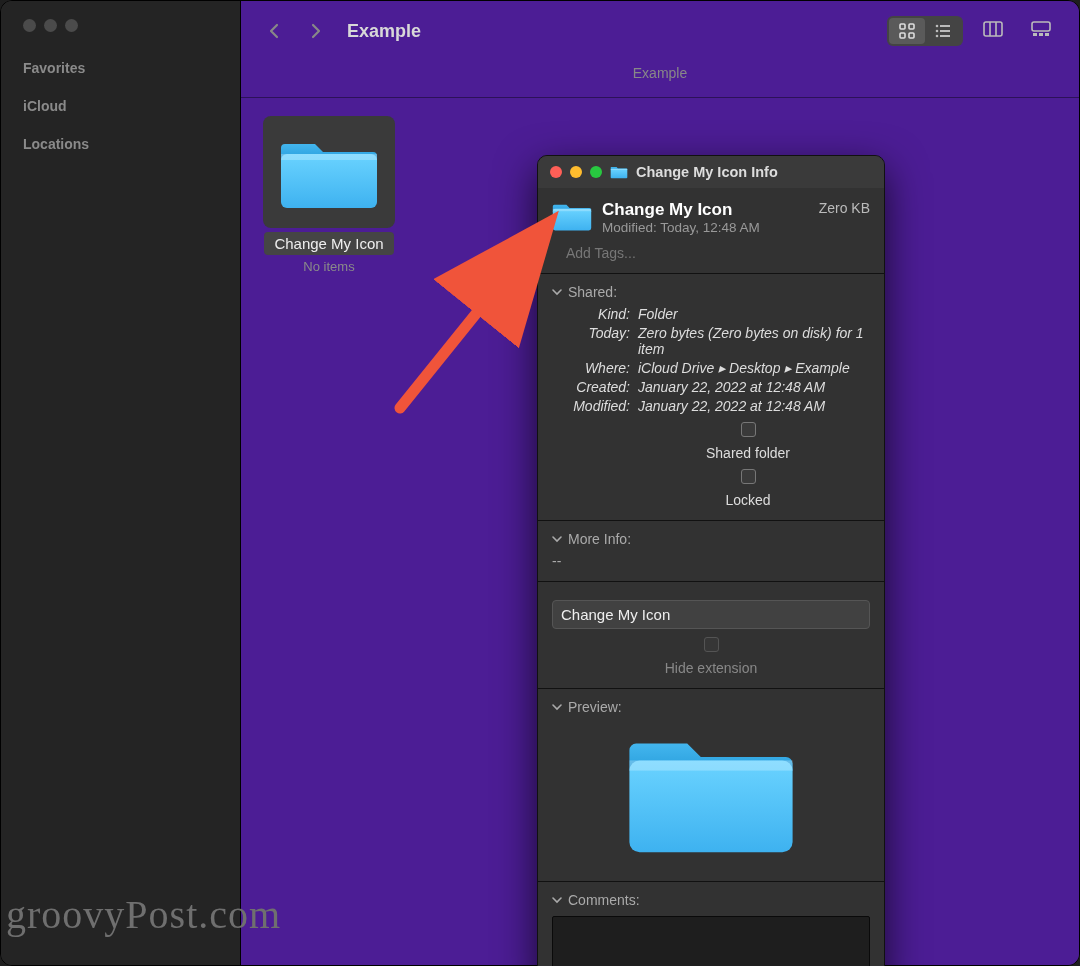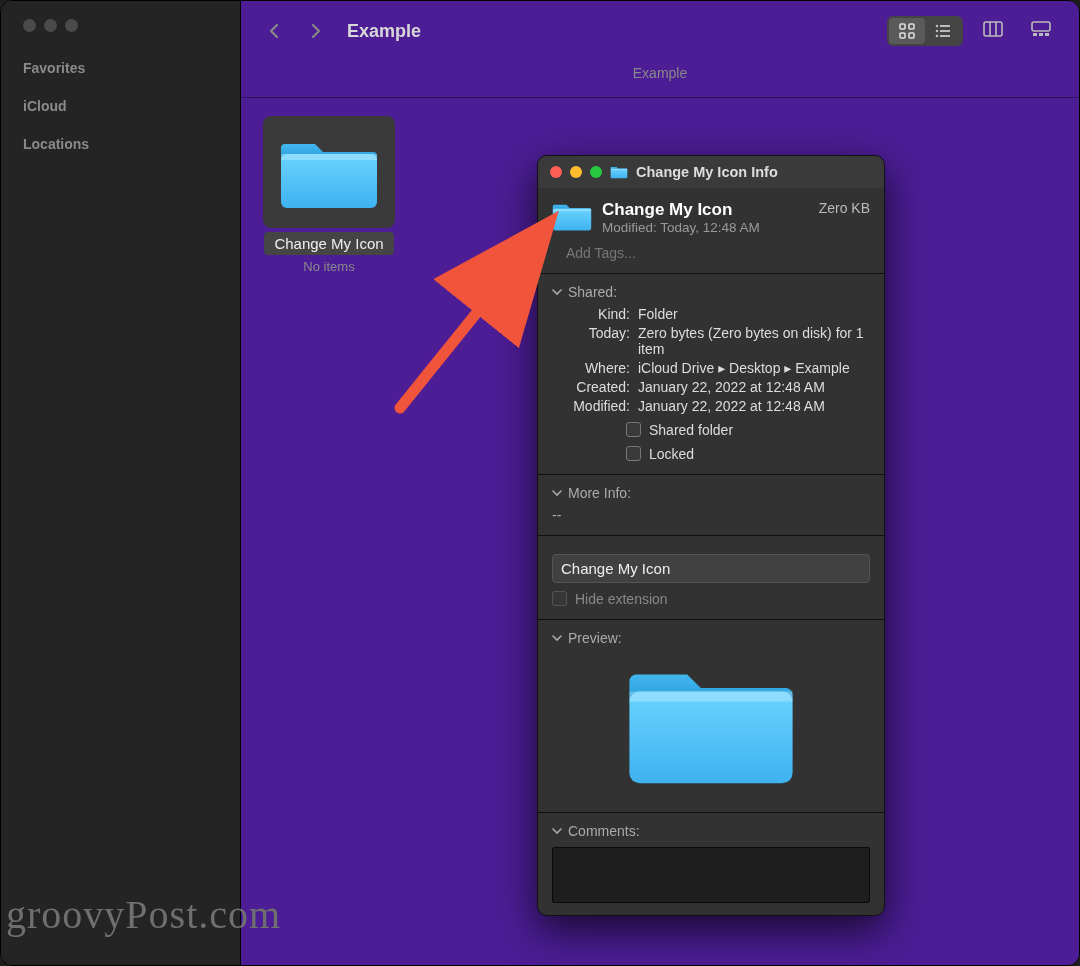--- a/index.html
+++ b/index.html
@@ -116,25 +116,25 @@
     padding:10px 14px 12px;
   }
   .section:last-child{border-bottom:none;}
   .sec-head {
     display:flex; align-items:center; gap:6px;
     color:#aaa; font-size:14px; cursor:default;
   }
   .chev {
     display:inline-block; transform: rotate(0deg);
   }
-  .kv { display:grid; grid-template-columns: 78px 1fr; gap:3px 8px; margin-top:6px; }
+  .kv { display:grid; grid-template-columns: 78px 1fr; gap:3px 8px; margin-top:6px;font-style:italic; }
   .kv .k { text-align:right; color:#ddd;}
   .kv .v { color:#ddd; }
   .where-path { color:#ddd; }
-  .cb-row { display:flex; gap:8px; margin-top:8px; margin-left:74px; color:#ddd;}
+  .cb-row { display:flex; align-items:center; gap:8px; margin-top:8px; margin-left:74px; color:#ddd;flex-direction:column;}
   .cb { width:15px; height:15px; border:1px solid #777; border-radius:3px; background:#3a3a3a;}
   .more-val { color:#aaa; margin-top:6px;}
   .name-input {
     margin-top:8px; width:100%; background:#414141; border:1px solid #555;
     border-radius:4px; color:#eee; padding:5px 8px; font-size:15px;
   }
   .comments-box {
     margin-top:8px; width:100%; height:56px; background:#1e1e1e;
     border:1px solid #0a0a0a; border-radius:2px;
   }

